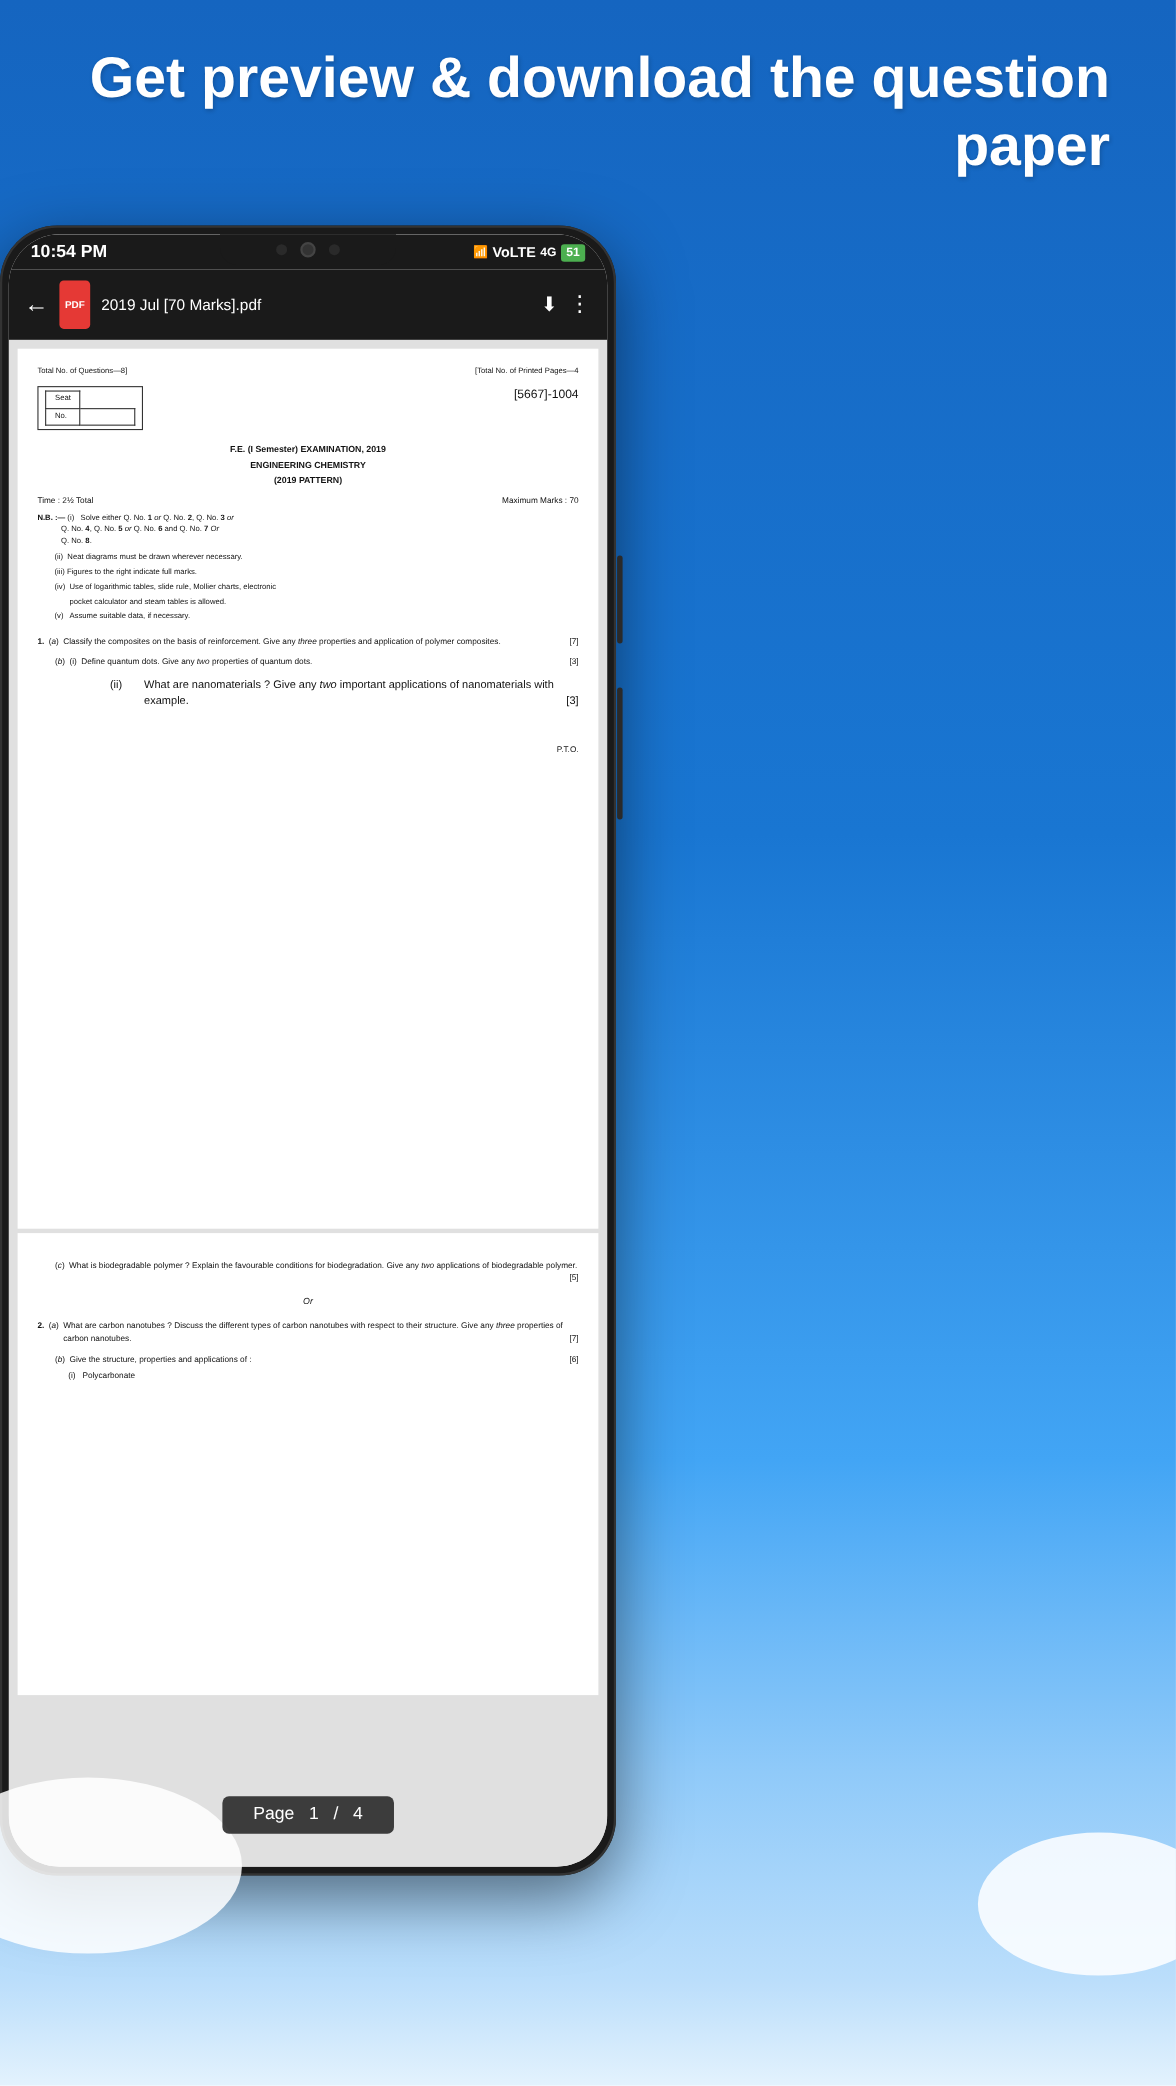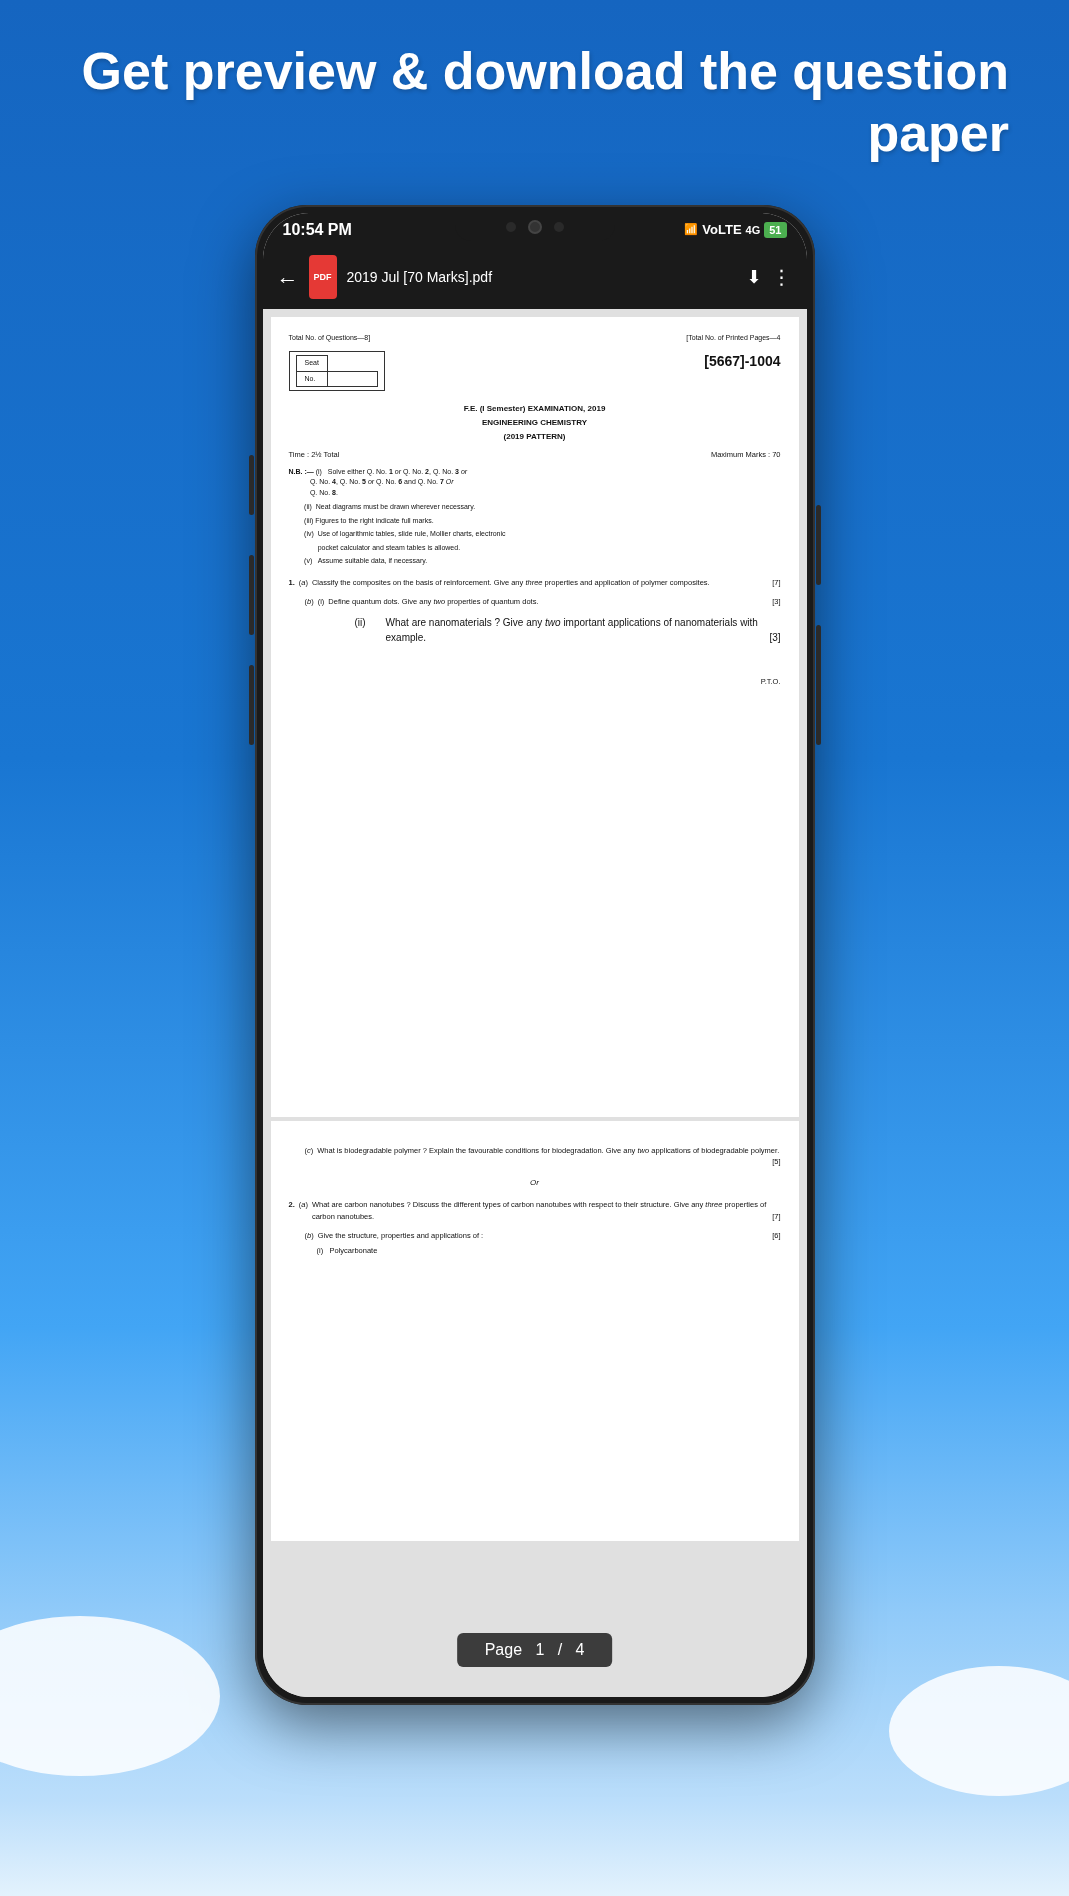--- a/index.html
+++ b/index.html
@@ -39,21 +39,20 @@
     .cloud-right {
       width: 220px;
       height: 130px;
       bottom: 100px;
       right: -40px;
     }
 
     
     .phone-wrapper {
       display: flex;
-      justify-content: center;
       align-items: flex-start;
       padding-top: 10px;
     }
 
     .phone {
       width: 560px;
       height: 1500px;
       background: #1a1a1a;
       border-radius: 52px;
       padding: 8px;
@@ -237,22 +236,22 @@
     .seat-box table {
       border-collapse: collapse;
       font-size: 7px;
     }
     .seat-box td {
       border: 1px solid #333;
       padding: 2px 8px;
     }
     .paper-code {
       float: right;
-      font-size: 14px;
-      font-weight: bold;
+      font-size: 11px;
+      font-weight: normal;
     }
     .pdf-title {
       text-align: center;
       font-weight: bold;
       font-size: 8px;
       margin-bottom: 2px;
     }
     .pdf-time-marks {
       display: flex;
       justify-content: space-between;

